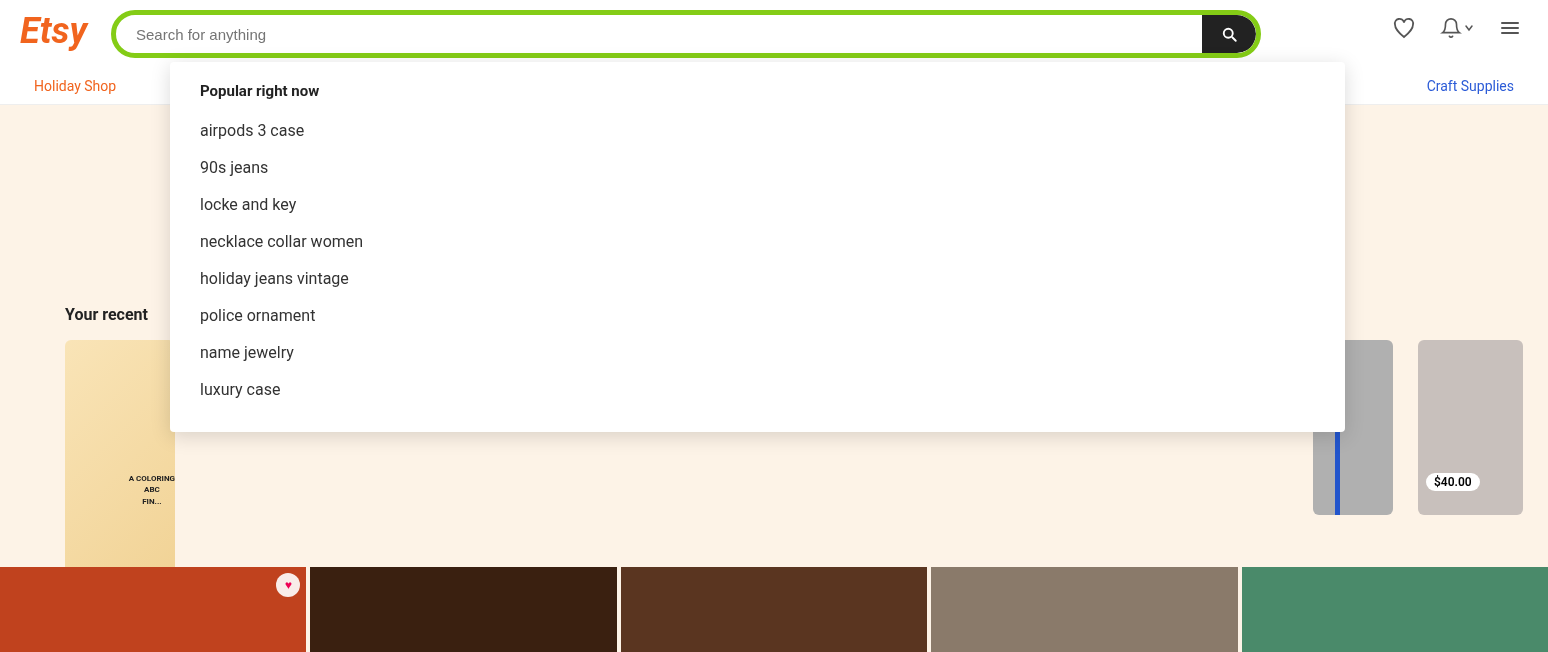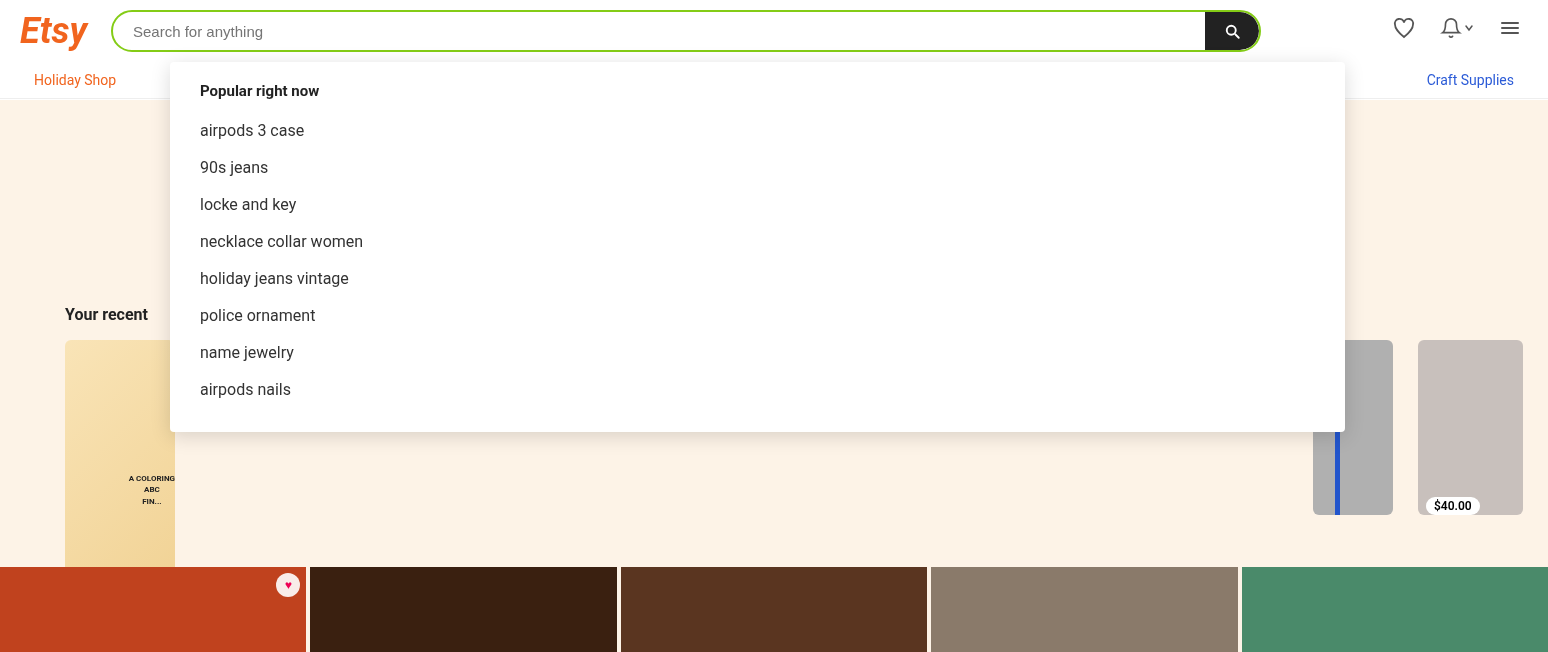--- a/index.html
+++ b/index.html
@@ -34,21 +34,21 @@
 
     .search-container {
       flex: 1;
       max-width: 1150px;
       position: relative;
     }
 
     .search-bar {
       display: flex;
       align-items: center;
-      border: 2px solid #84cc16;
+      border: 5px solid #84cc16;
       border-radius: 30px;
       overflow: hidden;
       background: #fff;
     }
 
     .search-input {
       flex: 1;
       border: none;
       outline: none;
       font-size: 15px;
@@ -142,21 +142,21 @@
     .bg-product {
       position: absolute;
       border-radius: 6px;
       overflow: hidden;
       background: #ddd;
       z-index: 2;
     }
 
     .product-price {
       position: absolute;
-      bottom: 0;
+      bottom: 24px;
       left: 8px;
       background: #fff;
       border-radius: 12px;
       padding: 2px 8px;
       font-size: 12px;
       font-weight: 600;
     }
 
     
     .prod-coloring {
@@ -382,14 +382,14 @@
 <div class="dropdown">
   <div class="dropdown-title">Popular right now</div>
 
   <a class="dropdown-item">airpods 3 case</a>
   <a class="dropdown-item">90s jeans</a>
   <a class="dropdown-item">locke and key</a>
   <a class="dropdown-item">necklace collar women</a>
   <a class="dropdown-item">holiday jeans vintage</a>
   <a class="dropdown-item">police ornament</a>
   <a class="dropdown-item">name jewelry</a>
-  <a class="dropdown-item">airpods nails</a>
+  <a class="dropdown-item">luxury case</a>
 </div>
 
 </body></html>

